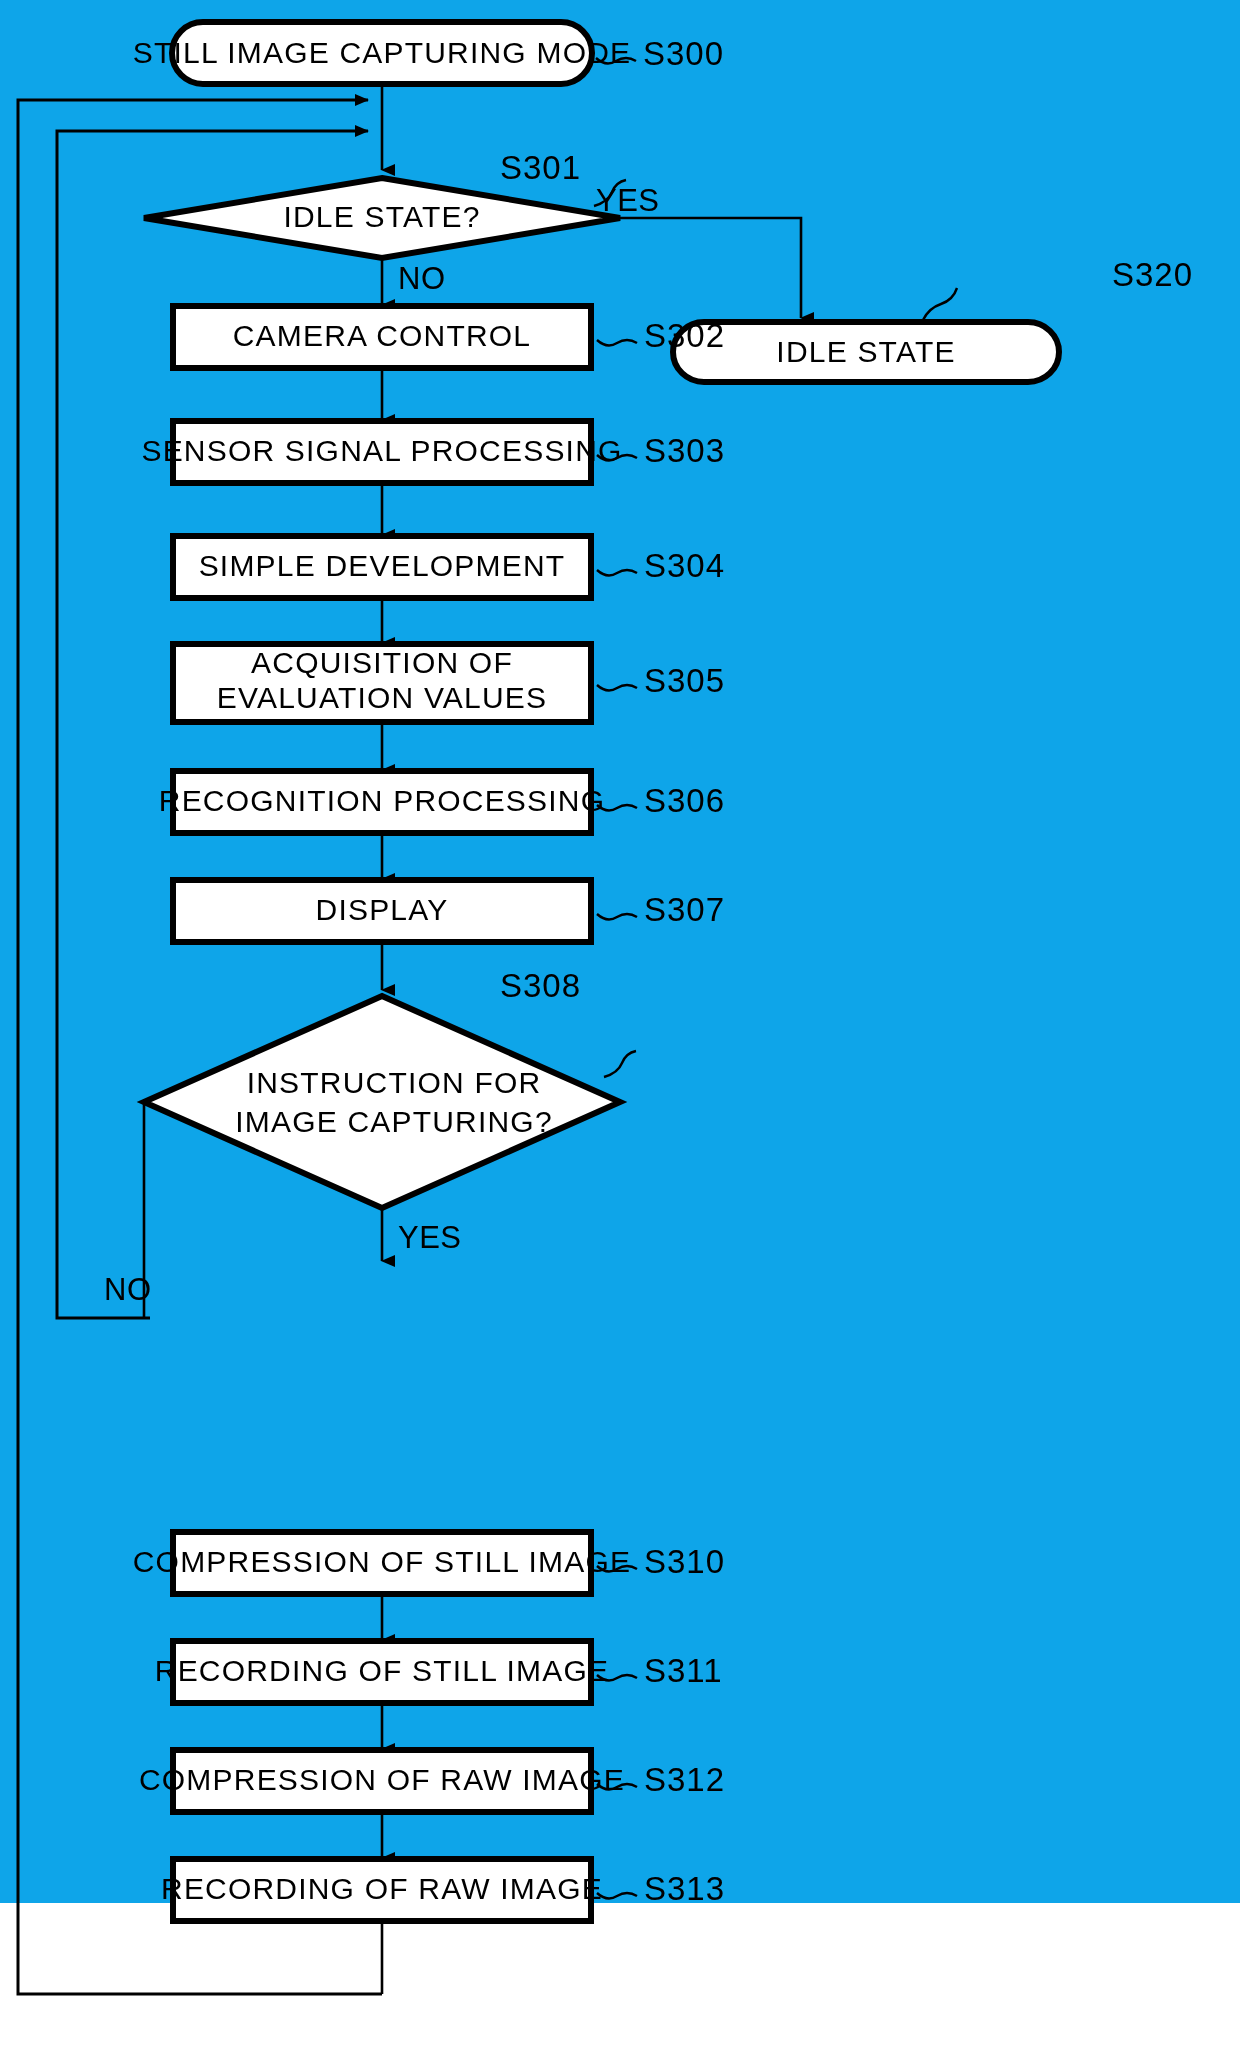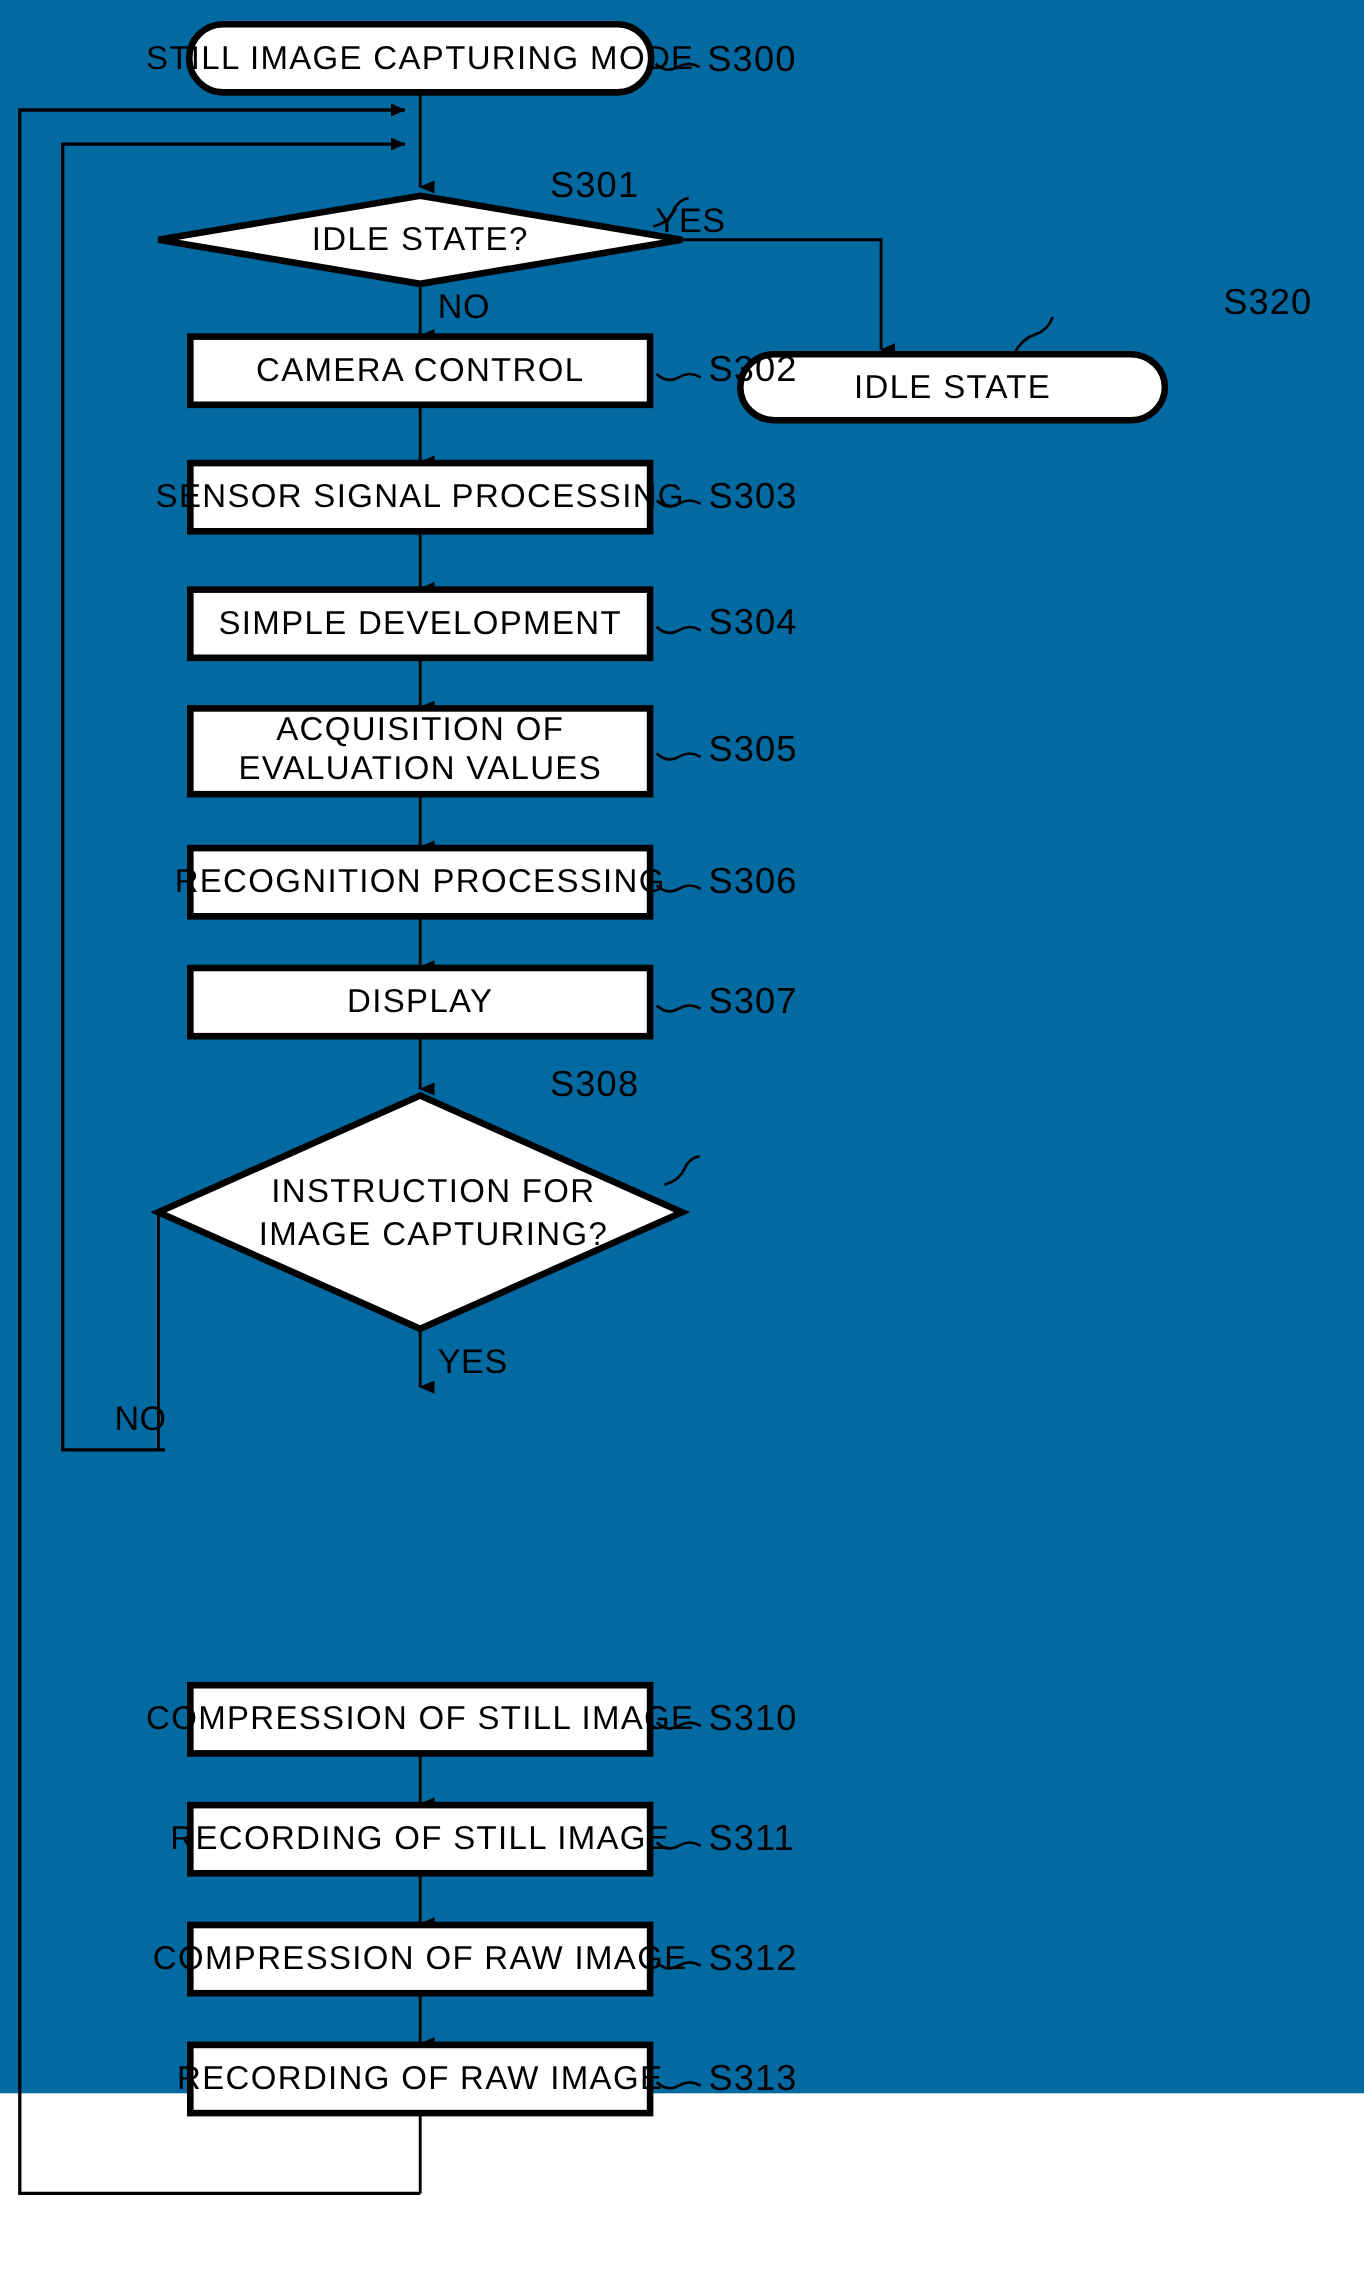--- a/index.html
+++ b/index.html
@@ -10,21 +10,21 @@
   body {
     width: 1240px;
     height: 2063px;
     font-family: "Liberation Sans", sans-serif;
     overflow: hidden;
   }
   #figure-root {
     position: relative;
     width: 1240px;
     height: 1903px;
-    background: #0369a1;
+    background: #0ea5e9;
   }
   svg#flow {
     display: block;
     width: 1240px;
     height: 2063px;
   }
   .node-shape {
     fill: #ffffff;
     stroke: #000000;
     stroke-width: 6;

